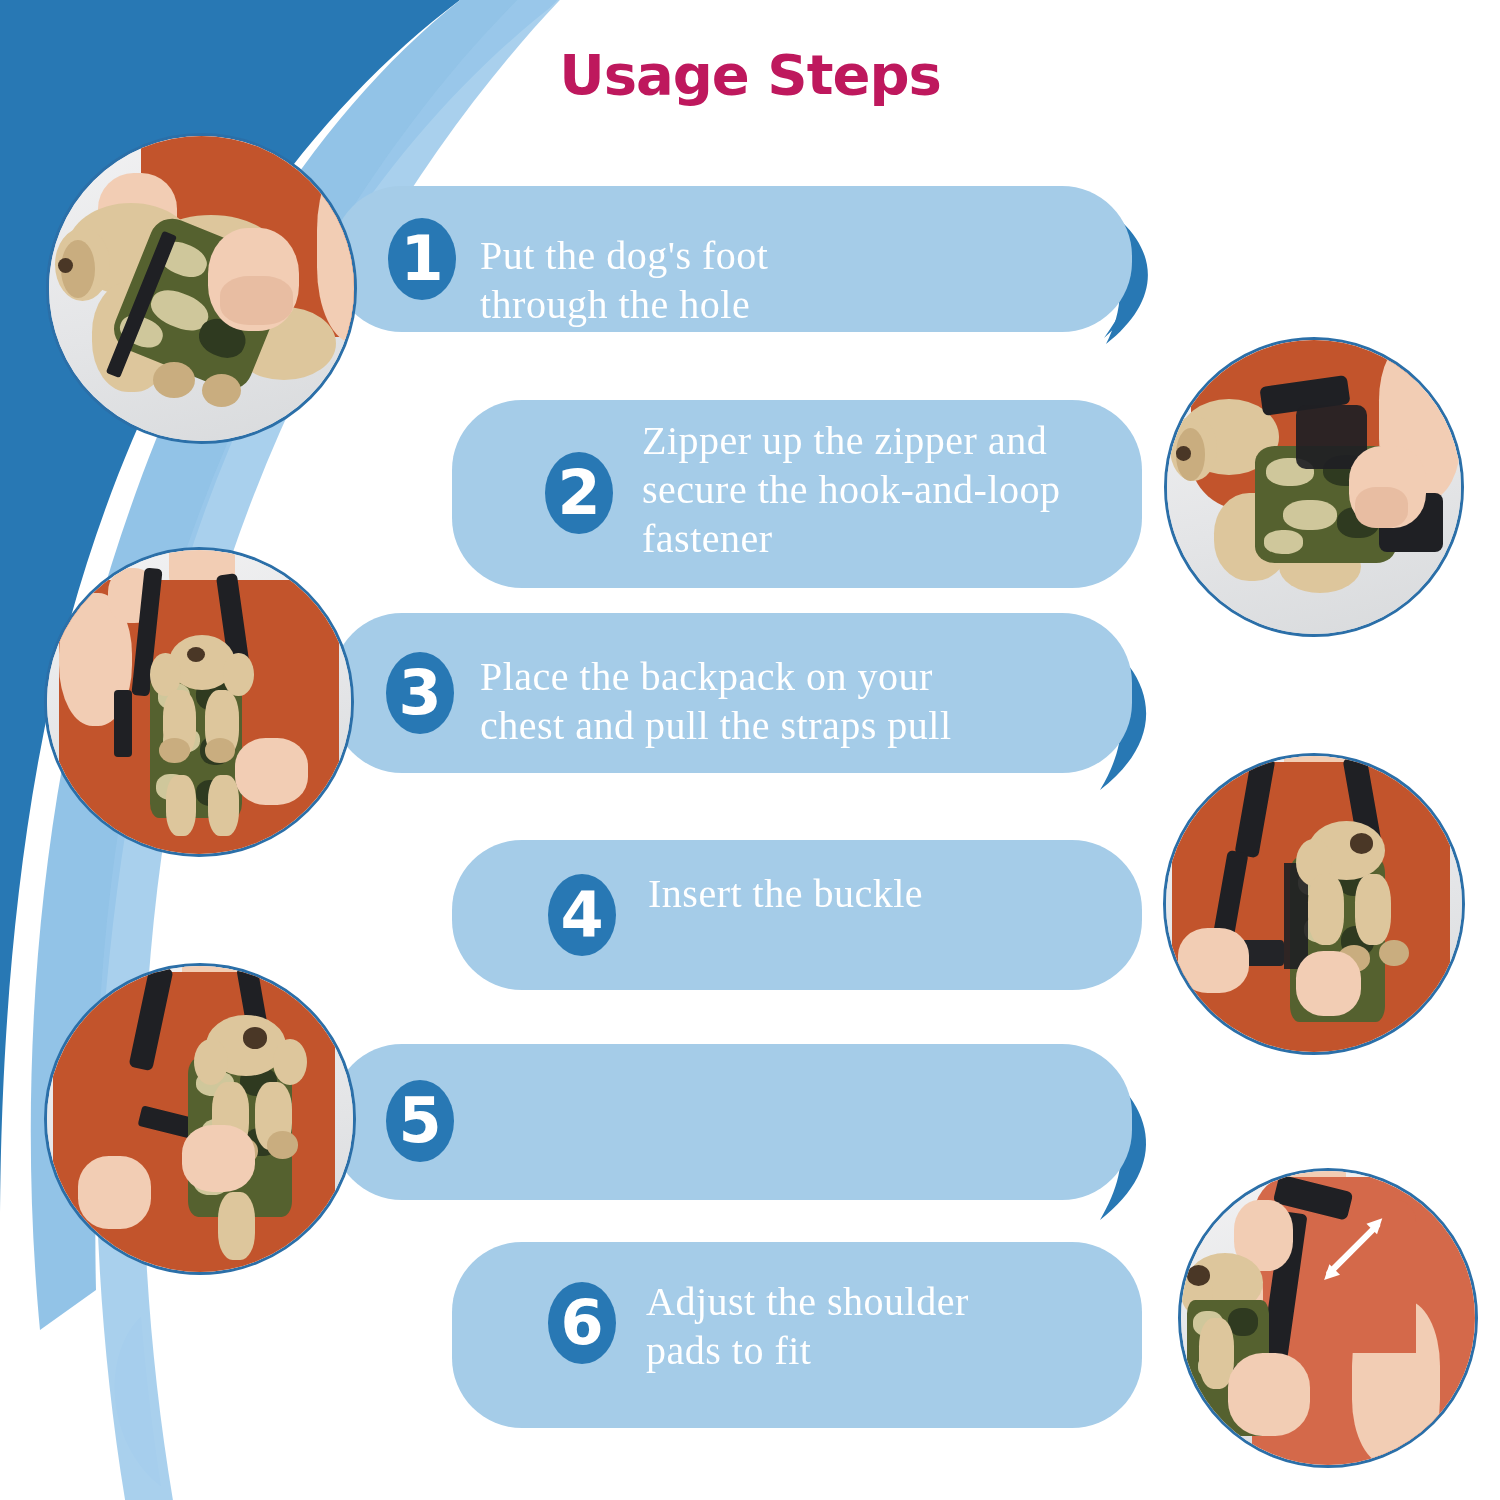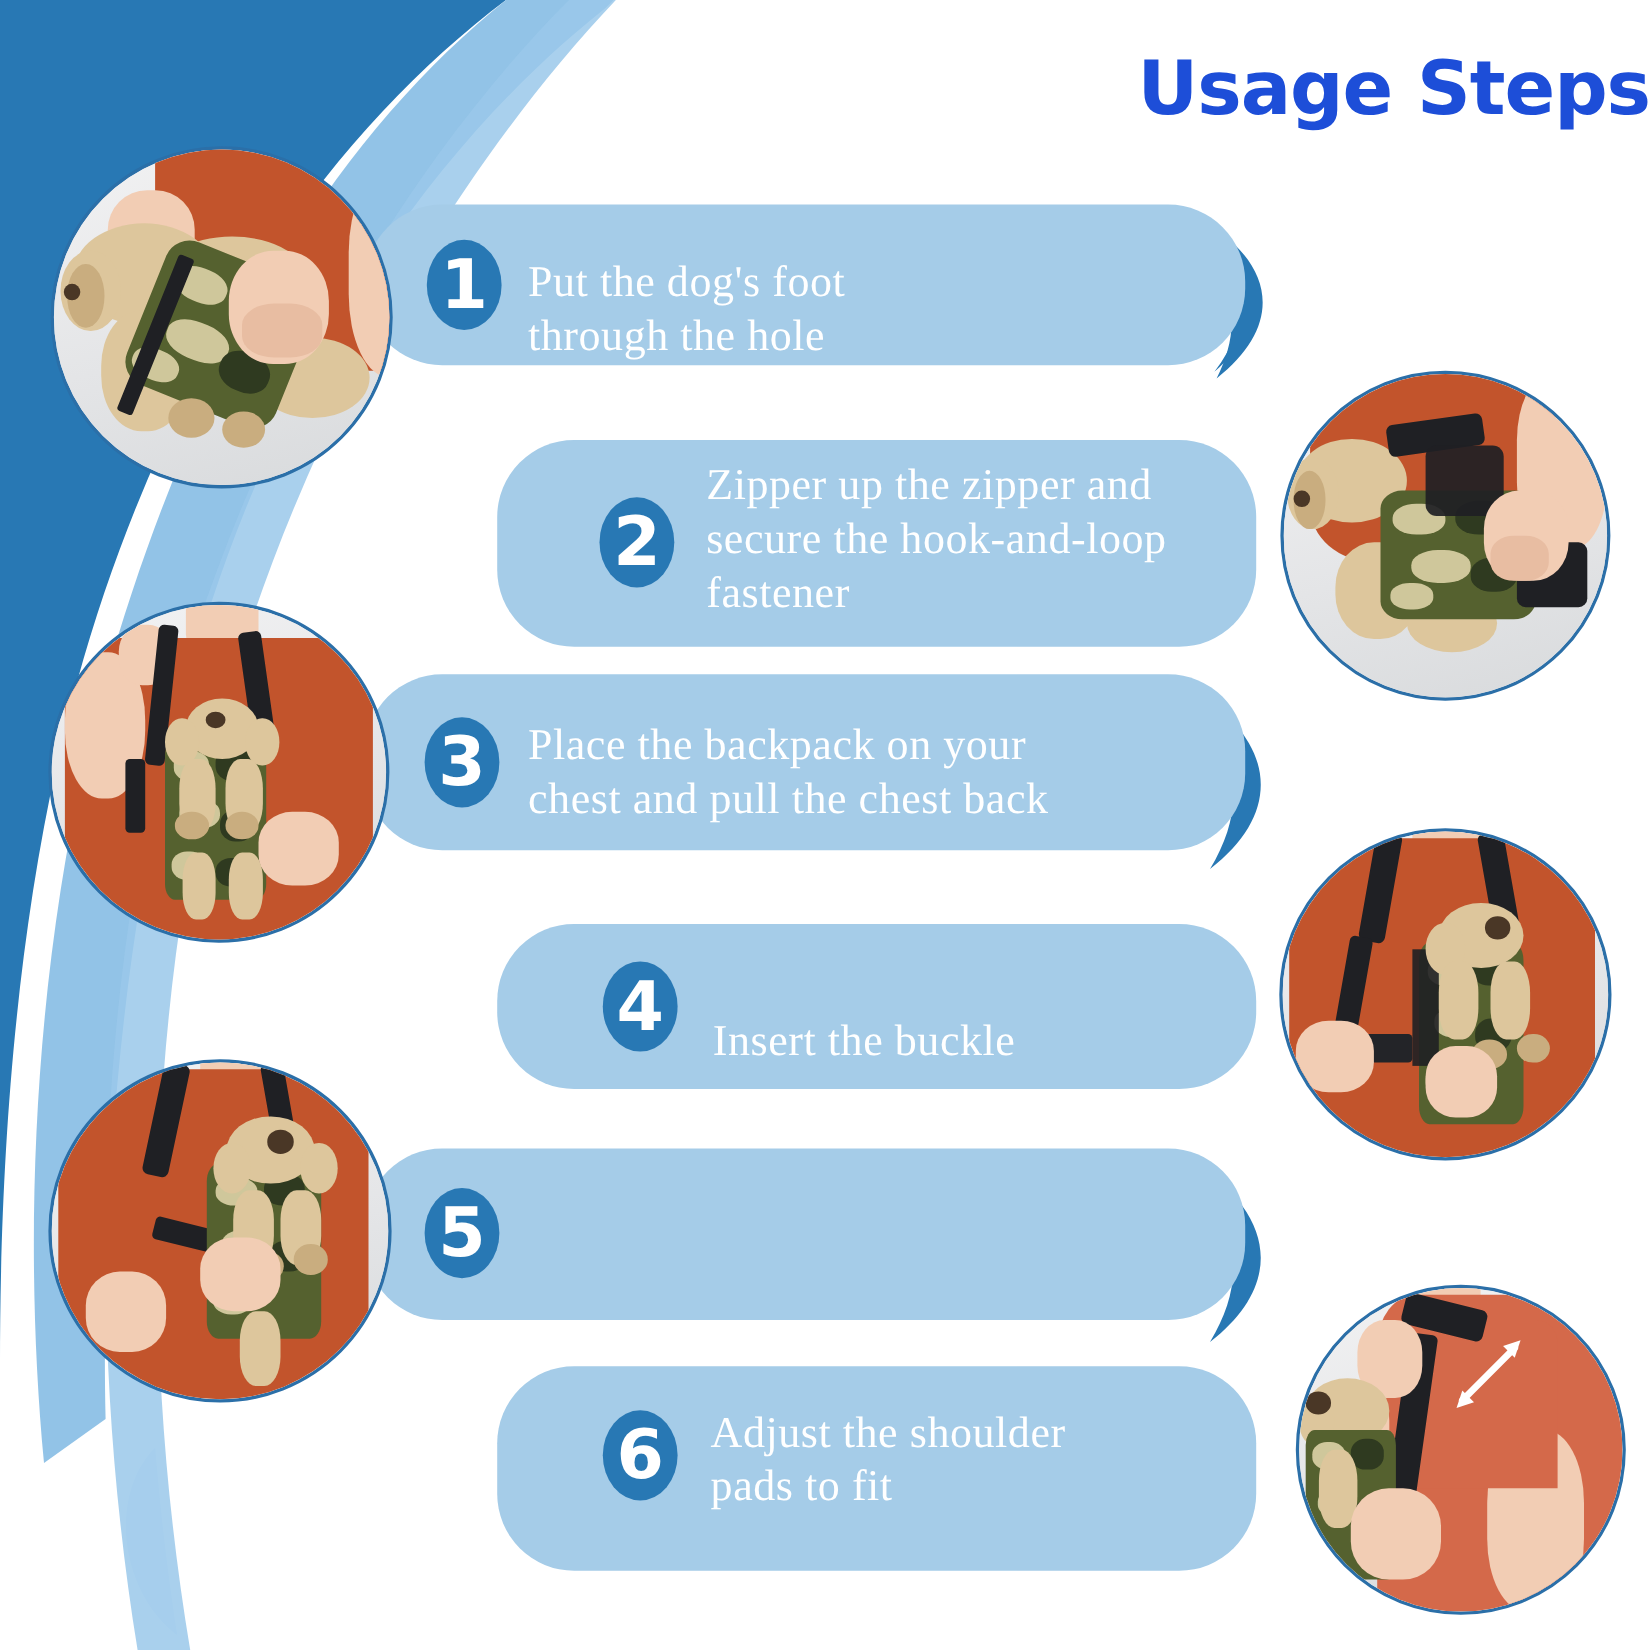--- a/index.html
+++ b/index.html
@@ -11,26 +11,26 @@
     overflow:hidden;
   }
   #stage { position:absolute; inset:0; width:1500px; height:1500px; overflow:hidden; }
 
   .bg-layer { position:absolute; inset:0; width:1500px; height:1500px; }
 
   .title {
     position:absolute;
     left:0; right:0;
     top:42px;
-    text-align:right;
+    text-align:center;
     font-family:"DejaVu Sans", sans-serif;
-    font-size:68px;
+    font-size:56px;
     font-weight:bold;
     letter-spacing:-1px;
-    color:#1d4ed8;
+    color:#be185d;
     z-index:25;
   }
 
   
   .banner {
     position:absolute;
     background:#a5cce8;
     border-radius:70px;
     z-index:12;
     display:flex;
@@ -209,21 +209,21 @@
       <div class="skin2" style="left:64%; top:50%; width:18%; height:14%; border-radius:40%;"></div>
     </div>
   </div>
 
   <div class="banner" style="left:332px; top:613px; width:800px; height:160px;"></div>
   <svg class="bg-layer" viewBox="0 0 1500 1500" style="z-index:11;">
     <path d="M1080,624 C1158,670 1170,736 1100,790 C1136,730 1128,676 1060,624 Z" fill="#2878b4"></path>
   </svg>
   <div class="badge" style="left:386px; top:652px;">3</div>
   <div class="steptext" style="left:480px; top:653px; width:640px;">Place the backpack on your
-chest and pull the chest back</div>
+chest and pull the straps pull</div>
 
   <div class="photo" style="left:44px; top:547px; width:310px; height:310px;">
     <div class="inner">
       <div class="pbg"></div>
       <div class="skin" style="left:40%; top:-4%; width:22%; height:18%; border-radius:30%;"></div>
       <div class="shirt" style="left:4%; top:10%; width:92%; height:92%; border-radius:16% 16% 0 0;"></div>
       <div class="skin" style="left:4%; top:14%; width:24%; height:44%; border-radius:46%;"></div>
       <div class="skin" style="left:20%; top:6%; width:16%; height:18%; border-radius:44%;"></div>
       <div class="strap" style="left:30%; top:6%; width:6%; height:42%; transform:rotate(6deg); border-radius:5px;"></div>
       <div class="strap" style="left:58%; top:8%; width:7%; height:34%; transform:rotate(-8deg); border-radius:5px;"></div>
@@ -245,21 +245,21 @@
       <div class="plush-d" style="left:37%; top:62%; width:10%; height:8%;"></div>
       <div class="plush-d" style="left:52%; top:62%; width:10%; height:8%;"></div>
       <div class="plush" style="left:39%; top:74%; width:10%; height:20%; border-radius:40%;"></div>
       <div class="plush" style="left:53%; top:74%; width:10%; height:20%; border-radius:40%;"></div>
       <div class="skin" style="left:62%; top:62%; width:24%; height:22%; border-radius:42%;"></div>
     </div>
   </div>
 
   <div class="banner" style="left:452px; top:840px; width:690px; height:150px;"></div>
   <div class="badge" style="left:548px; top:874px;">4</div>
-  <div class="steptext" style="left:648px; top:922px; width:470px;">Insert the buckle</div>
+  <div class="steptext" style="left:648px; top:870px; width:470px;">Insert the buckle</div>
 
   <div class="photo" style="left:1163px; top:753px; width:302px; height:302px;">
     <div class="inner">
       <div class="pbg"></div>
       <div class="skin" style="left:40%; top:-8%; width:22%; height:16%; border-radius:30%;"></div>
       <div class="shirt" style="left:2%; top:2%; width:94%; height:98%; border-radius:14% 14% 0 0;"></div>
       <div class="strap" style="left:26%; top:0%; width:8%; height:34%; transform:rotate(10deg); border-radius:6px;"></div>
       <div class="strap" style="left:62%; top:0%; width:8%; height:30%; transform:rotate(-10deg); border-radius:6px;"></div>
       <div class="strap" style="left:18%; top:32%; width:7%; height:34%; transform:rotate(10deg); border-radius:5px;"></div>
       <div class="camo" style="left:42%; top:34%; width:32%; height:56%; border-radius:10%;">

